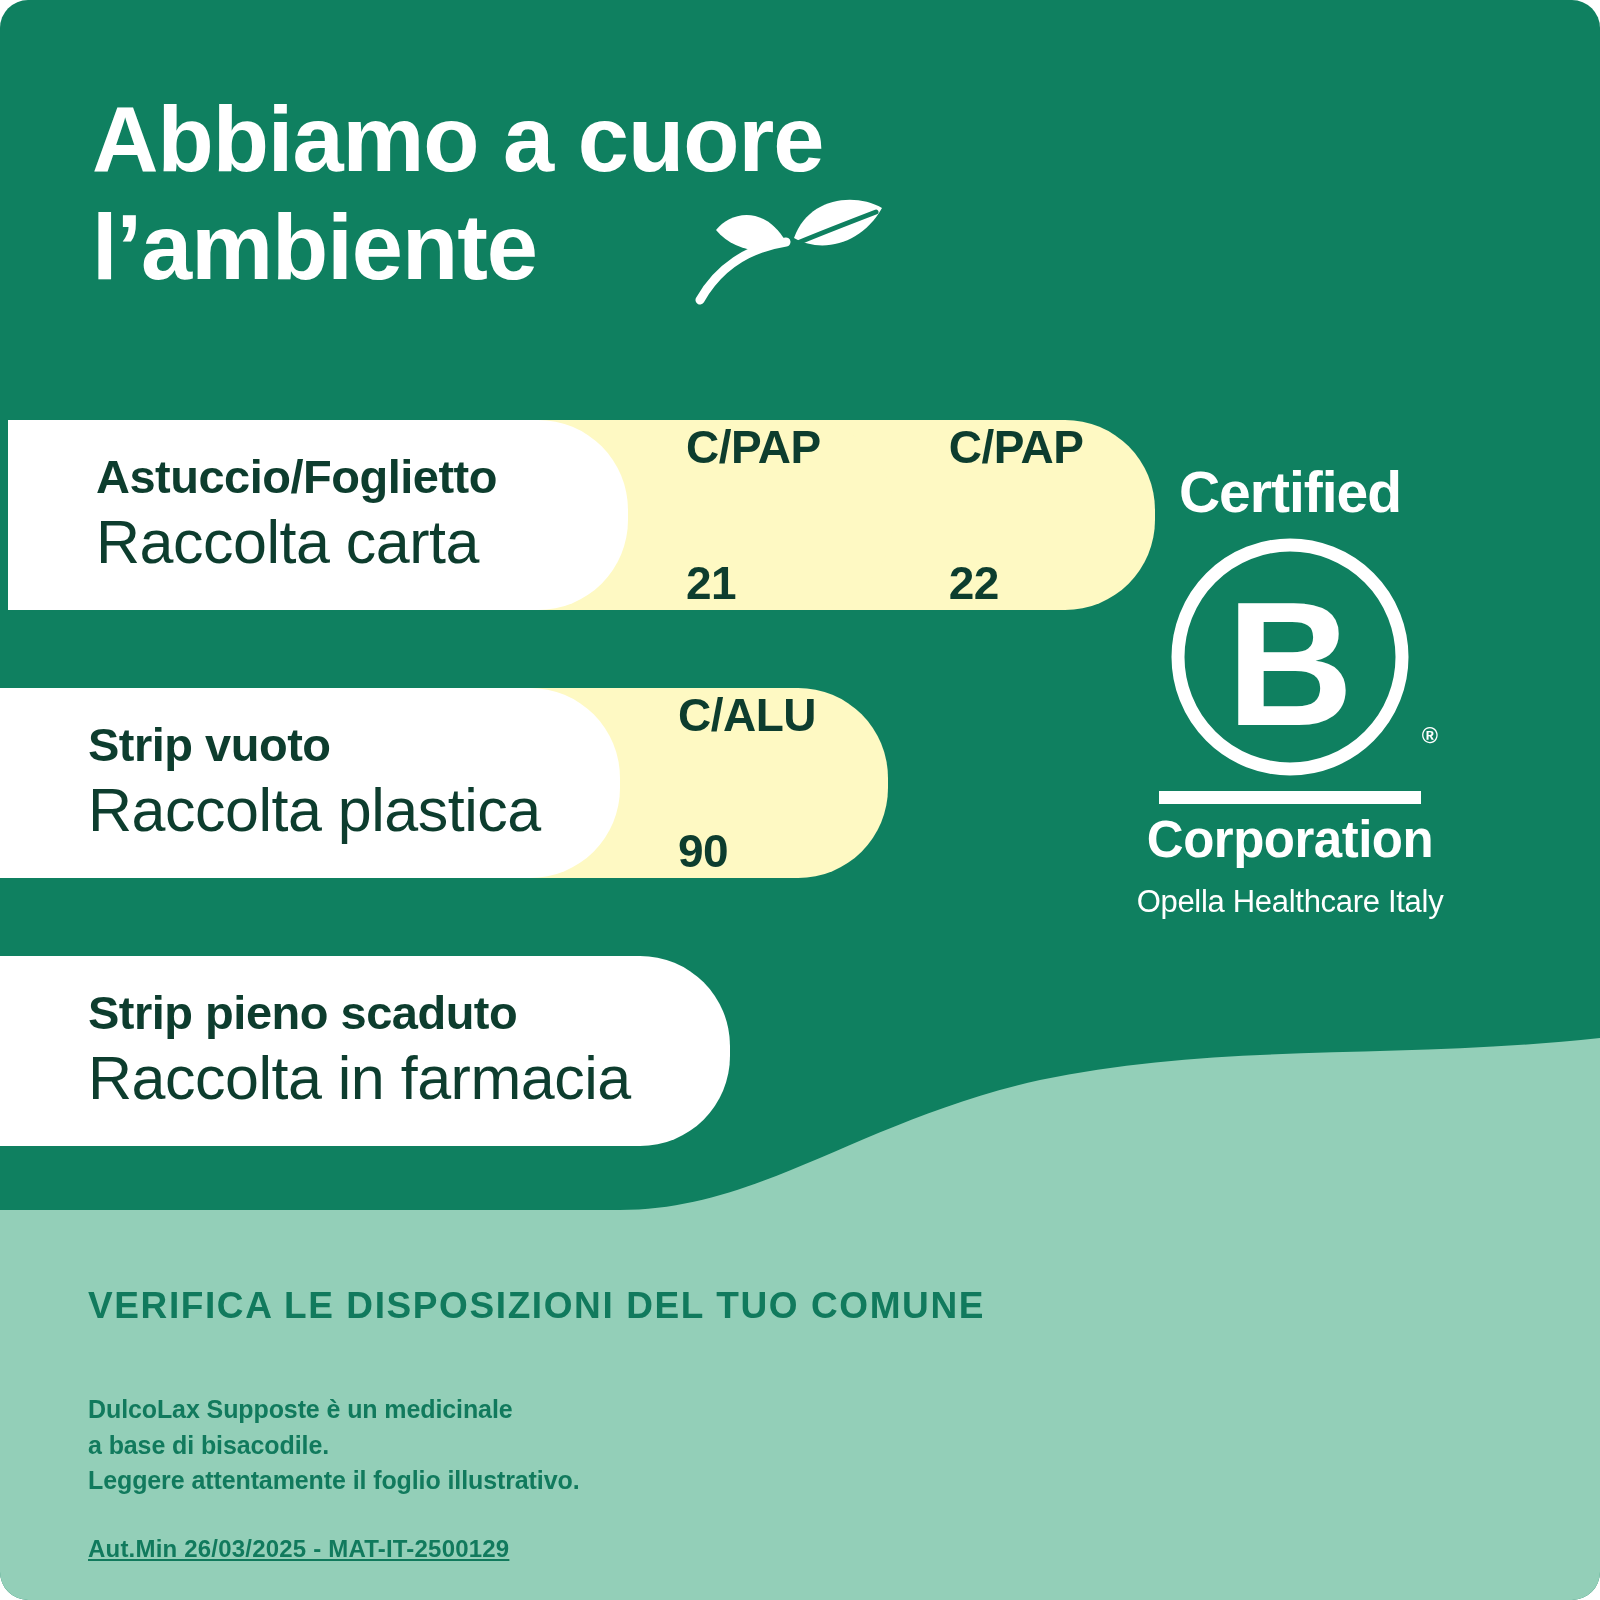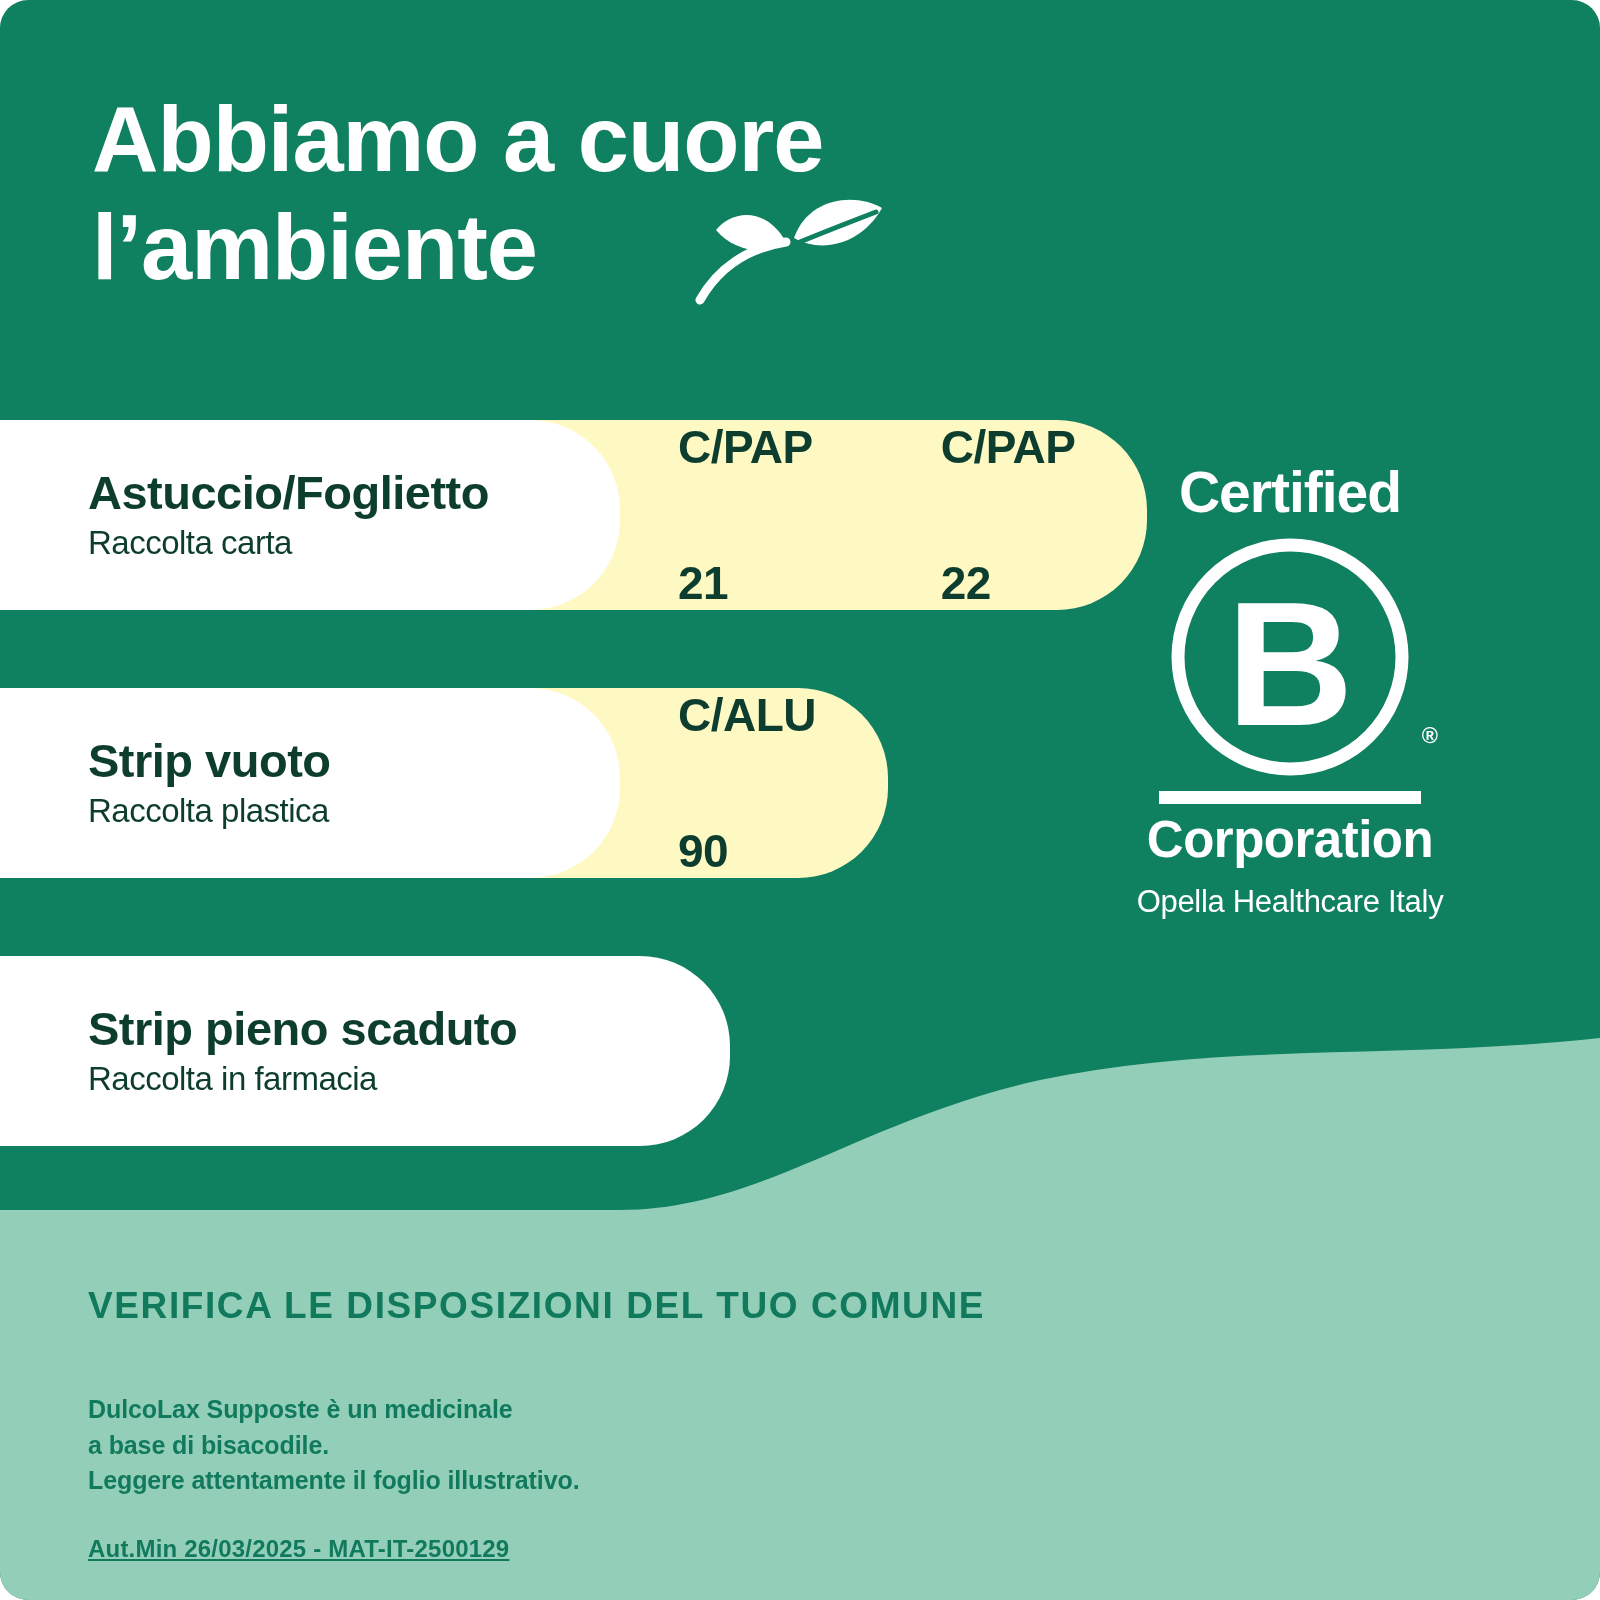--- a/index.html
+++ b/index.html
@@ -61,21 +61,21 @@
   .row-main .title {
     color: #0d3d2e;
     font-weight: 700;
     font-size: 47px;
     line-height: 1.12;
     letter-spacing: -0.5px;
   }
   .row-main .sub {
     color: #0d3d2e;
     font-weight: 400;
-    font-size: 33px;
+    font-size: 61px;
     line-height: 1.18;
     letter-spacing: -0.5px;
     margin-top: 4px;
   }
   .code {
     background: #fef9c3;
     border-radius: 0 90px 90px 0;
     display: flex;
     flex-direction: column;
     justify-content: space-between;
@@ -85,21 +85,21 @@
     line-height: 1.18;
     letter-spacing: -0.5px;
     padding-left: 58px;
     padding-right: 72px;
   }
   .code.c1 { z-index: 2; margin-left: -90px; padding-left: 148px; }
   .code.c2 { z-index: 1; margin-left: -92px; padding-left: 148px; }
 
   
   #row1 { top: 420px; height: 190px; }
-  #row1 .row-main { width: 620px; height: 190px; }
+  #row1 .row-main { width: 620px; height: 190px; margin-left: 8px; }
   #row2 { top: 688px; height: 190px; }
   #row2 .row-main { width: 620px; height: 190px; }
   #row3 { top: 956px; height: 232px; }
   #row3 .row-main { width: 730px; height: 190px; }
 
   
   #bcorp {
     position: absolute;
     right: 60px; top: 440px;
     width: 500px;

